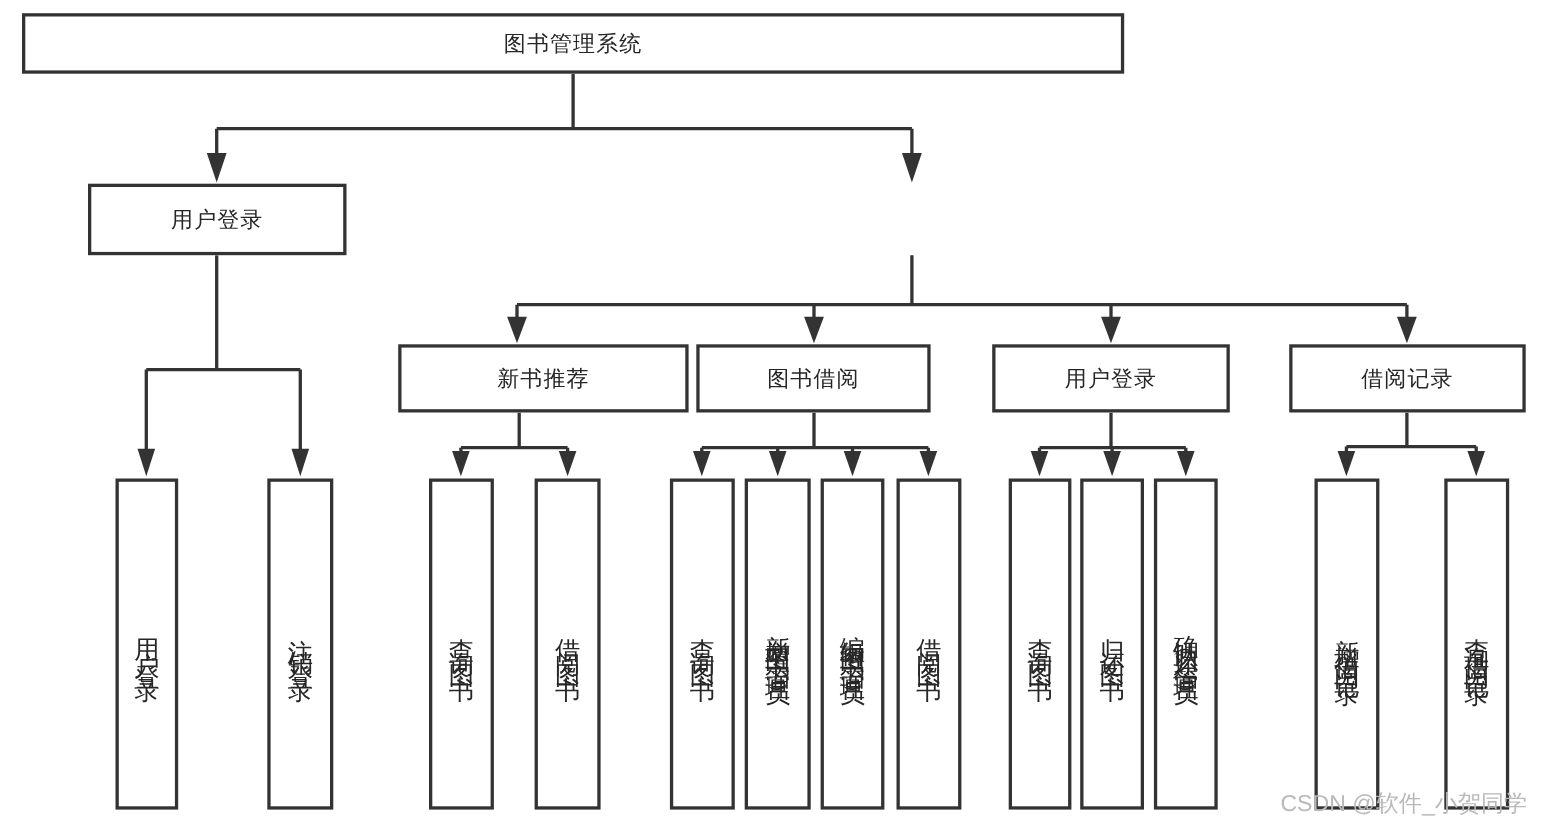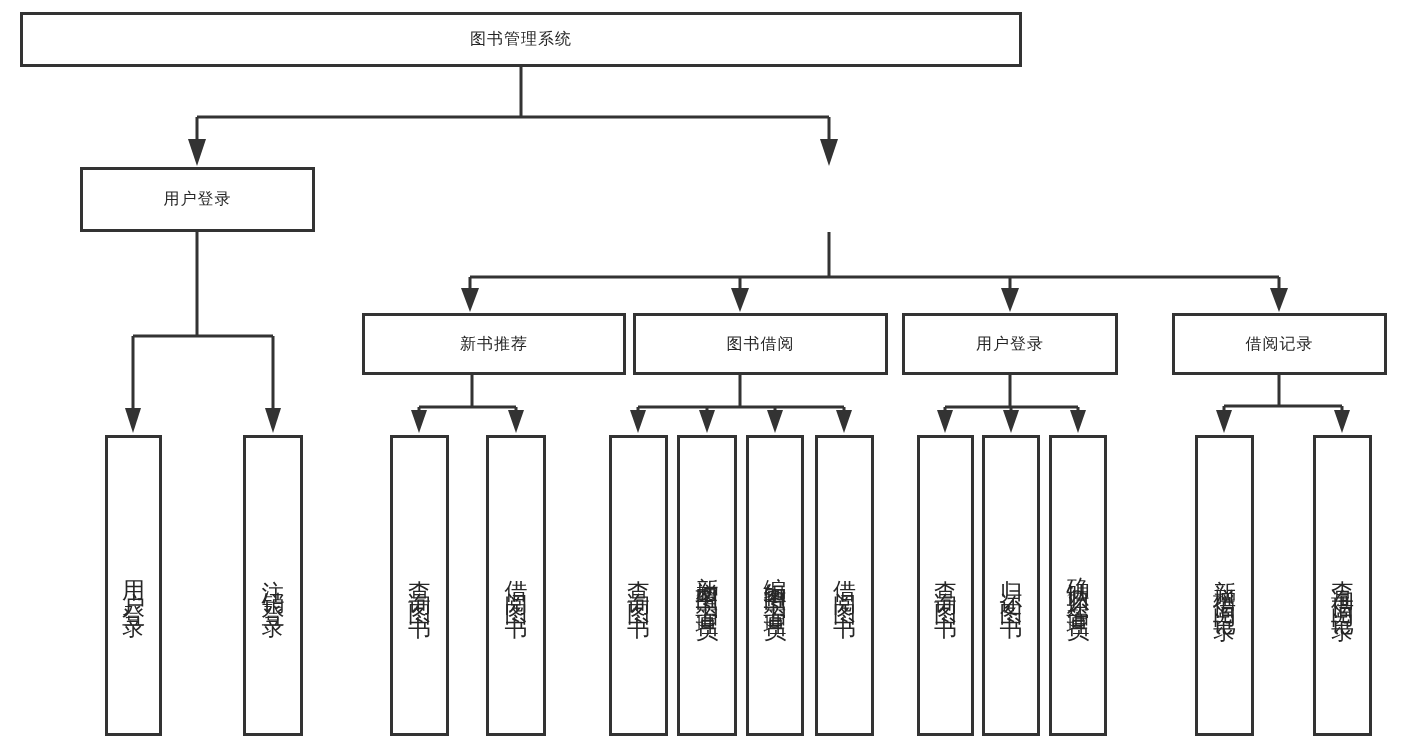--- a/index.html
+++ b/index.html
@@ -23,21 +23,21 @@
     position:absolute;
     box-sizing:border-box;
     background:#ffffff;
     border:3px solid var(--line);
     color:var(--text);
     display:flex;
     align-items:center;
     justify-content:center;
     text-align:center;
   }
-  .node.h{font-size:16px;letter-spacing:1px;}
+  .node.h{font-size:20px;letter-spacing:1px;}
   .node.v{
     font-size:23px;
     writing-mode:vertical-rl;
     text-orientation:mixed;
     letter-spacing:12px;
     line-height:1;
   }
   .node.v.mid{letter-spacing:8px;}
   .node.v.long{letter-spacing:6px;}
   .watermark{
@@ -95,21 +95,21 @@
       <polygon points="1216,410 1232,410 1224,433"></polygon>
       <polygon points="1334,410 1350,410 1342,433"></polygon>
     </g>
   </svg>
 
   <div class="node h" style="left:20px;top:12px;width:1002px;height:55px">图书管理系统</div>
 
   <div class="node h" style="left:80px;top:167px;width:235px;height:65px">用户登录</div>
 
   <div class="node h" style="left:362px;top:313px;width:264px;height:62px">新书推荐</div>
-  <div class="node h" style="left:633px;top:313px;width:255px;height:62px">图书借阅</div>
+  <div class="node h" style="left:633px;top:313px;width:213px;height:62px">图书借阅</div>
   <div class="node h" style="left:902px;top:313px;width:216px;height:62px">用户登录</div>
   <div class="node h" style="left:1172px;top:313px;width:215px;height:62px">借阅记录</div>
 
   <div class="node v" style="left:105px;top:435px;width:57px;height:301px">用户登录</div>
   <div class="node v" style="left:243px;top:435px;width:60px;height:301px">注销登录</div>
 
   <div class="node v" style="left:390px;top:435px;width:59px;height:301px">查询图书</div>
   <div class="node v" style="left:486px;top:435px;width:60px;height:301px">借阅图书</div>
 
   <div class="node v" style="left:609px;top:435px;width:59px;height:301px">查询图书</div>
@@ -117,14 +117,15 @@
   <div class="node v long" style="left:746px;top:435px;width:58px;height:301px">编辑图书（管理员）</div>
   <div class="node v" style="left:815px;top:435px;width:59px;height:301px">借阅图书</div>
 
   <div class="node v" style="left:917px;top:435px;width:57px;height:301px">查询图书</div>
   <div class="node v" style="left:982px;top:435px;width:58px;height:301px">归还图书</div>
   <div class="node v long" style="left:1049px;top:435px;width:58px;height:301px">确认归还（管理员）</div>
 
   <div class="node v mid" style="left:1195px;top:435px;width:59px;height:301px">新增借阅记录</div>
   <div class="node v mid" style="left:1313px;top:435px;width:59px;height:301px">查询借阅记录</div>
 
+  <div class="watermark">CSDN @软件_小贺同学</div>
 
 </div>
 
 </body></html>

